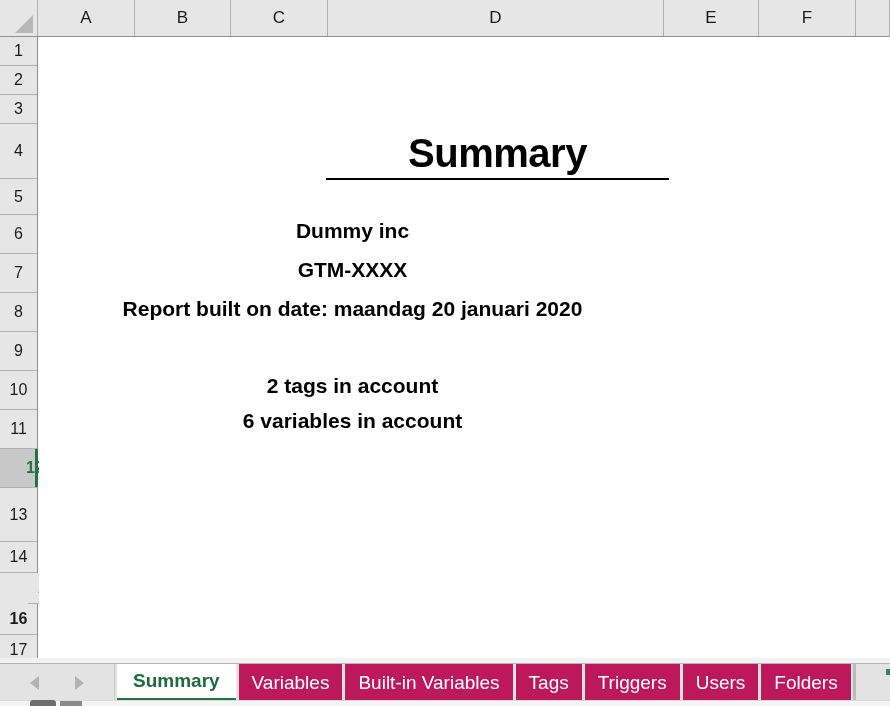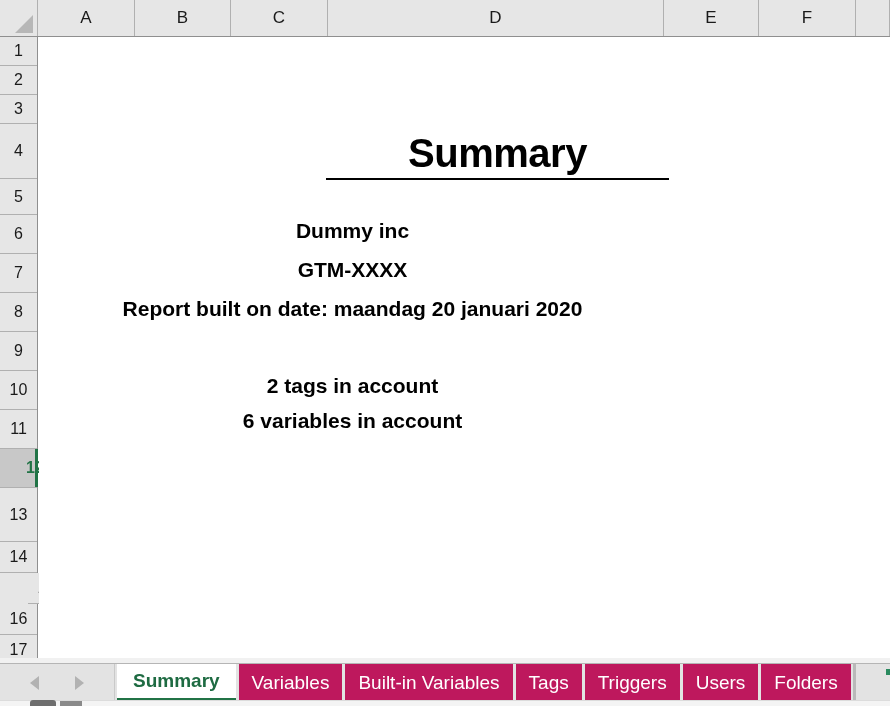--- a/index.html
+++ b/index.html
@@ -226,21 +226,21 @@
       <div class="row-head" style="height: 39px;">6</div>
       <div class="row-head" style="height: 39px;">7</div>
       <div class="row-head" style="height: 39px;">8</div>
       <div class="row-head" style="height: 39px;">9</div>
       <div class="row-head" style="height: 39px;">10</div>
       <div class="row-head" style="height: 39px;">11</div>
       <div class="row-head selected" style="height: 39px; padding-left: 33px;">12</div>
       <div class="row-head" style="height: 54px;">13</div>
       <div class="row-head" style="height: 31px;">14</div>
       <div class="row-head" style="height: 31px; margin-left: 28px;">15</div>
-      <div class="row-head" style="height: 31px;">16</div>
+      <div class="row-head" style="height: 31px; font-weight: bold;">16</div>
       <div class="row-head" style="height: 31px;">17</div>
       <div class="row-head" style="height: 31px;">18</div>
     </div>
 
   <div class="sheet-surface">
 
     <div class="title-row">
       <div class="title-text">Summary</div>
     </div>
 

